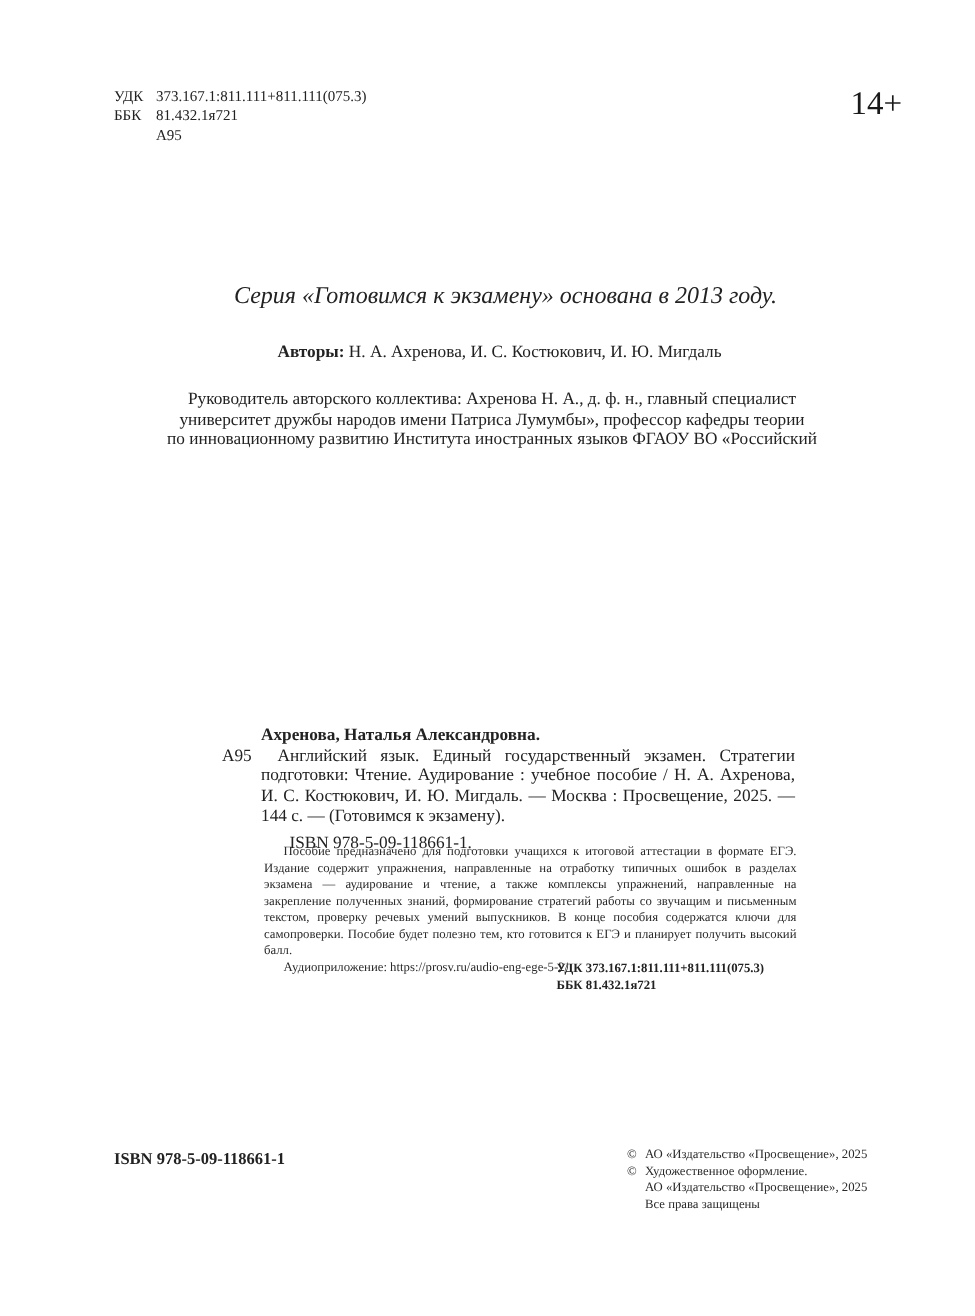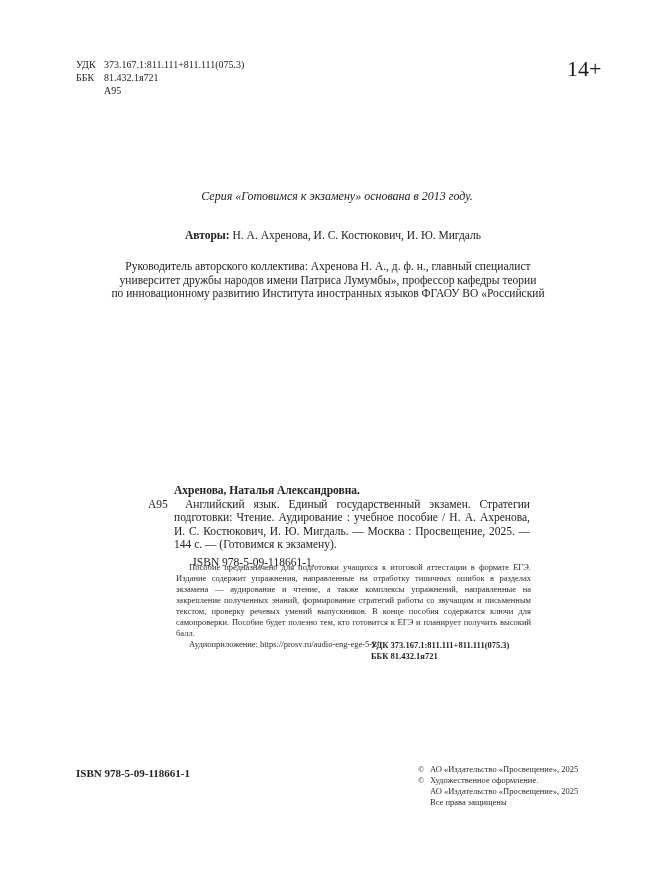--- a/index.html
+++ b/index.html
@@ -31,21 +31,21 @@
       left: 567px; top: 56px;
       font-size: 22px;
       line-height: 26px;
       color: #1a1a1a;
     }
 
     .series-note {
       left: 0; width: 650px; top: 189px;
       text-align: center;
       font-style: italic;
-      font-size: 12px;
+      font-size: 16px;
       padding-left: 24px;
       box-sizing: border-box;
     }
 
     .authors {
       left: 185px; top: 229px;
       font-size: 11.5px;
       white-space: nowrap;
     }
     .authors .label { font-weight: bold; }

